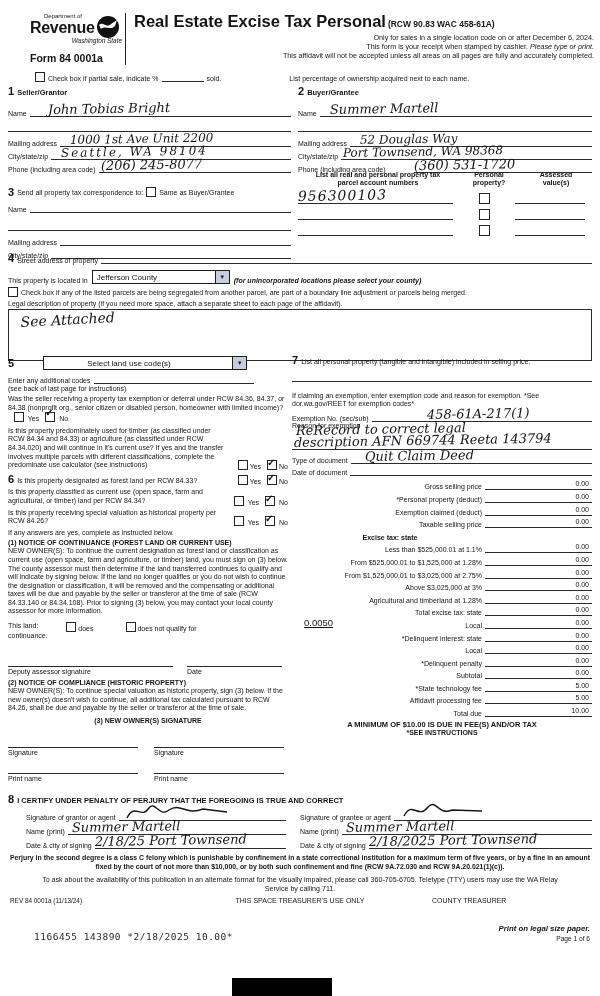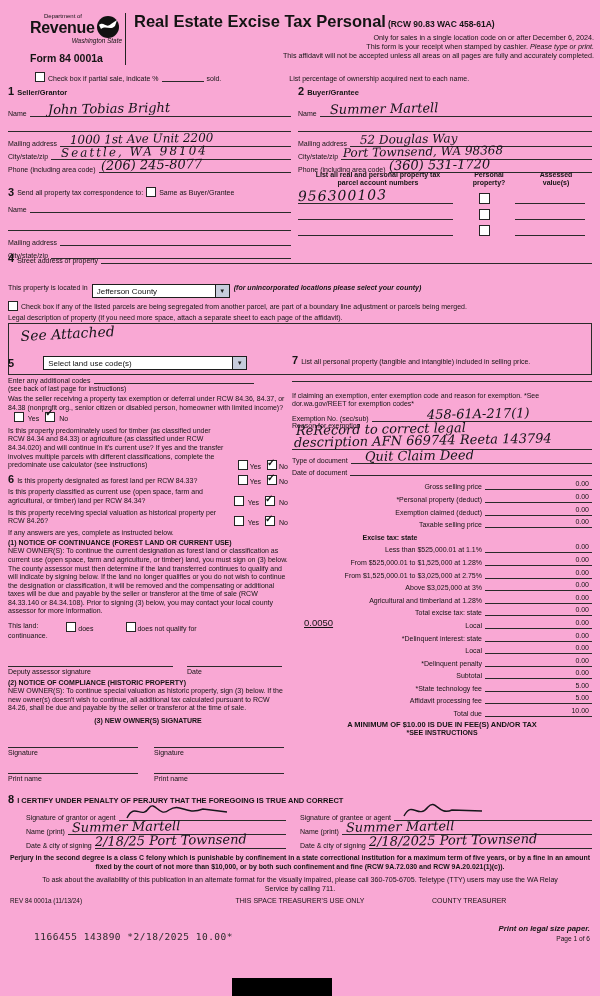--- a/index.html
+++ b/index.html
@@ -1,16 +1,16 @@
 <!DOCTYPE html>
 <html><head>
 <meta charset="utf-8">
 <style>
   html,body{margin:0;padding:0;background:#e9e9e9;}
-  .page{position:relative;width:600px;height:996px;background:#f9a8d4;margin:0 auto;
+  .page{position:relative;width:600px;height:996px;background:#ffffff;margin:0 auto;
         font-family:"Liberation Sans",sans-serif;font-size:7px;color:#141414;overflow:hidden;}
   .b{font-weight:bold;}
   .i{font-style:italic;}
   .abs{position:absolute;}
   .line{border-bottom:1.1px solid #2a2a2a;position:relative;}
   .fld{display:flex;align-items:flex-end;}
   .fld .lbl{white-space:nowrap;padding-right:3px;}
   .fld .line{flex:1;height:9px;}
   .hw{font-family:"DejaVu Serif",serif;font-style:italic;color:#15151a;white-space:nowrap;
       transform:rotate(-1deg);transform-origin:left bottom;}
@@ -121,21 +121,21 @@
       <span class="line">
           <span class="hw onl">52 Douglas Way</span>
         </span>
     </div>
     <div class="fld" style="height:13px;">
       <span class="lbl">City/state/zip</span>
       <span class="line">
           <span class="hw onl" style="left:2px;">Port Townsend, WA 98368</span>
         </span>
     </div>
-    <div class="fld" style="height:13px;">
+    <div class="fld" style="height:13px;gap:25px;">
       <span class="lbl">Phone (including area code)</span>
       <span class="line">
           <span class="hw onl" style="left:0;font-size:13px;">(360) 531-1720</span>
         </span>
     </div>
   </div>
 
   <div class="abs" style="left:8px;top:186px;width:283px;">
     <div style="display:flex;align-items:center;">
       <span class="secno">3</span>
@@ -182,42 +182,42 @@
       <span class="line" style="width:70px;height:11px;"></span>
     </div>
   </div>
 
   <div class="abs" style="left:8px;top:252px;width:584px;">
     <div class="fld" style="height:12px;">
       <span class="secno">4</span>
       <span class="lbl">Street address of property</span>
       <span class="line"></span>
     </div>
-    <div style="display:flex;align-items:flex-start;margin-top:20px;">
+    <div style="display:flex;align-items:flex-end;margin-top:6px;">
       <span>This property is located in</span>
       <span class="dd" style="width:138px;margin:0 4px;">
         <span class="dd-text">Jefferson County</span>
         <span class="dd-btn">▼</span>
       </span>
       <span class="b i">(for unincorporated locations please select your county)</span>
     </div>
     <div style="display:flex;align-items:center;margin-top:3px;">
       <span class="cb"></span>
       <span style="margin-left:3px;">Check box if any of the listed parcels are being segregated from another parcel, are part of a boundary line adjustment or parcels being merged.</span>
     </div>
     <div style="margin-top:3px;">Legal description of property (if you need more space, attach a separate sheet to each page of the affidavit).</div>
     <div style="border:1.2px solid #2a2a2a;height:50px;margin-top:2px;position:relative;">
       <span class="hw" style="position:absolute;left:12px;top:4px;font-size:14px;transform:rotate(-3deg);">See Attached</span>
     </div>
   </div>
 
   <div class="abs" style="left:8px;top:356px;width:280px;">
     <div style="display:flex;align-items:center;">
       <span class="secno">5</span>
-      <span class="dd" style="width:204px;margin-left:26px;">
+      <span class="dd" style="width:204px;margin-left:26px;padding-left:39px;">
         <span class="dd-text">Select land use code(s)</span>
         <span class="dd-btn">▼</span>
       </span>
     </div>
     <div class="fld" style="height:14px;">
       <span class="lbl">Enter any additional codes</span>
       <span class="line" style="max-width:160px;"></span>
     </div>
     <div style="margin-top:1px;">(see back of last page for instructions)</div>
     <div class="p">

